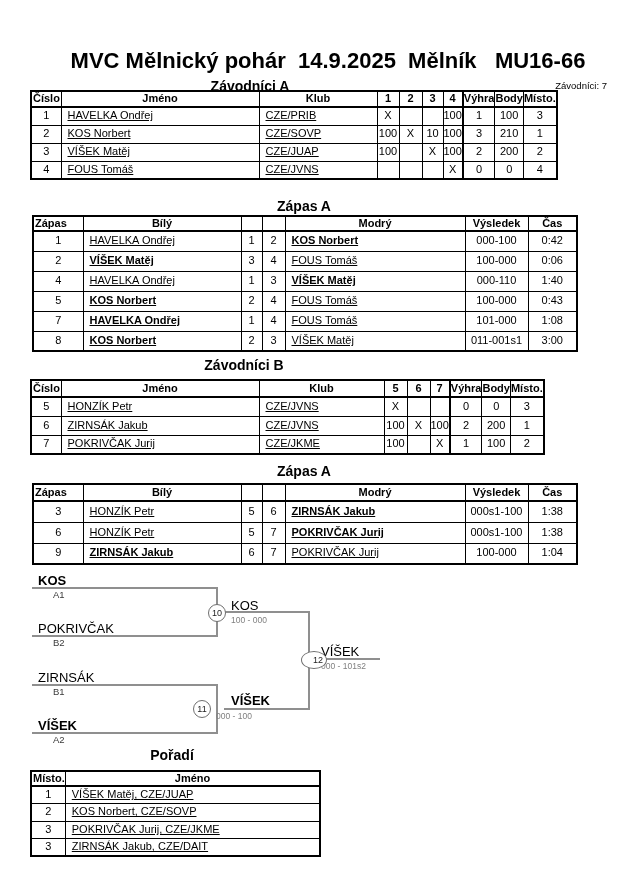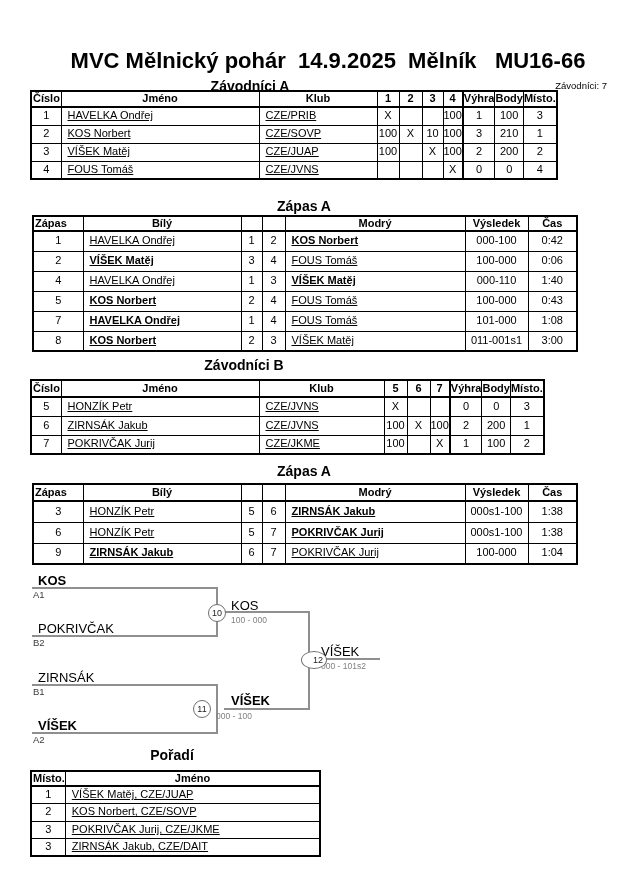--- a/index.html
+++ b/index.html
@@ -24,21 +24,21 @@
   }
   .tbl thead th{border-bottom:2px solid #000;font-weight:bold;text-align:center;}
   .hl{text-align:left !important;padding-left:1px !important;}
   .c{text-align:center;}
   .l{text-align:left;padding-left:6px !important;text-decoration:underline;}
   .b{font-weight:bold;}
   .tl{border-left:2px solid #000 !important;}
   
   .bk-line{position:absolute;background:#8f8f8f;}
   .bk-name{position:absolute;font-size:13px;white-space:nowrap;}
-  .bk-seed{position:absolute;font-size:9.5px;color:#3a3a3a;white-space:nowrap;}
+  .bk-seed{position:absolute;font-size:9.5px;color:#3a3a3a;white-space:nowrap;margin-left:20px;}
   .bk-score{position:absolute;font-size:8.5px;color:#808080;white-space:nowrap;}
   .bk-circle{
     position:absolute;width:16px;height:16px;border:1px solid #6f6f6f;border-radius:50%;
     background:#fff;color:#222;font-size:9px;display:flex;align-items:center;justify-content:center;
     z-index:2;
   }
 </style>
 </head>
 <body>
 

